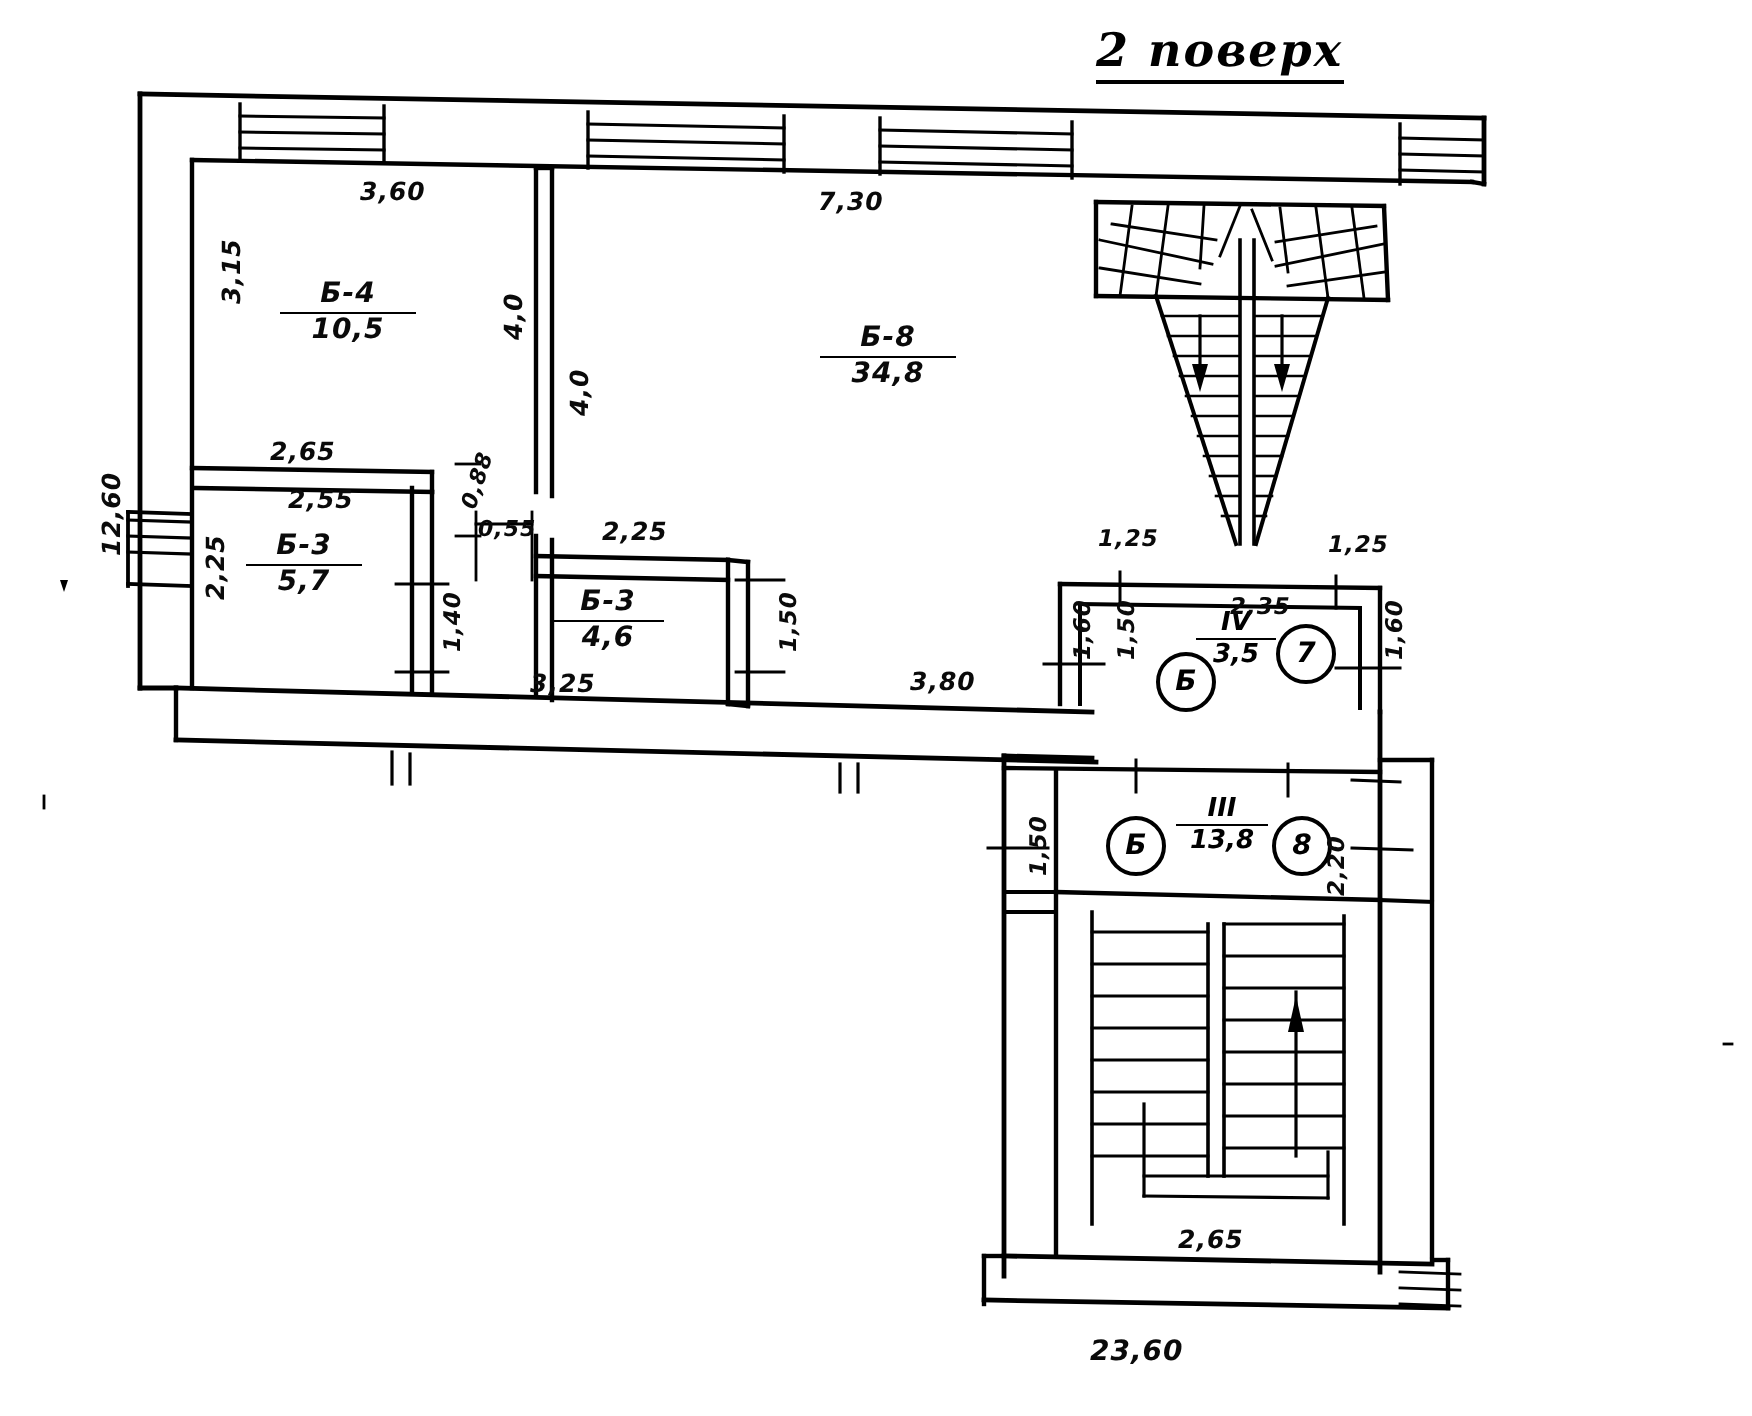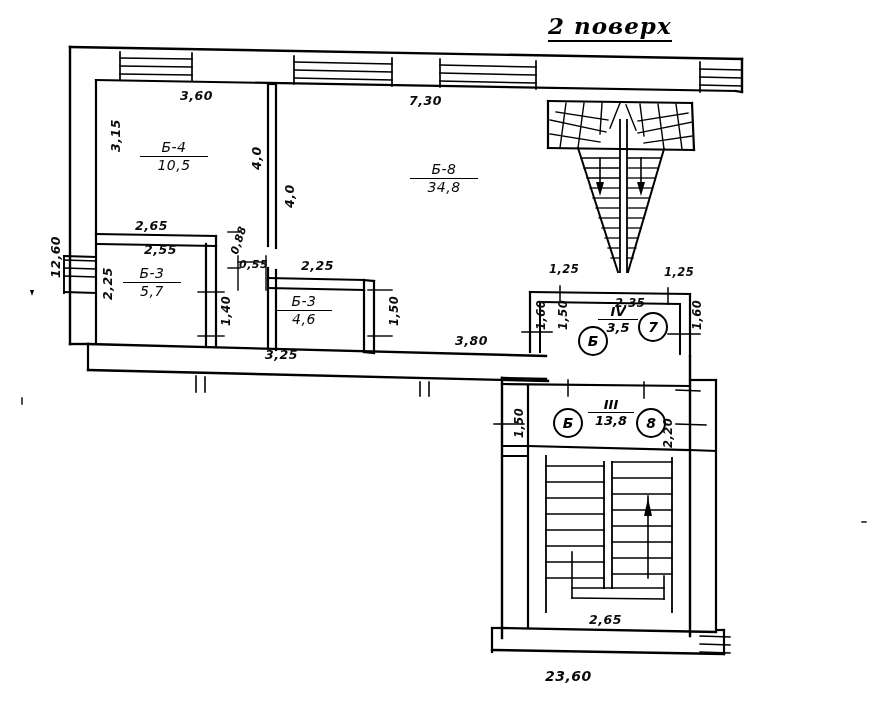--- a/index.html
+++ b/index.html
@@ -9,21 +9,21 @@
     font-family:"DejaVu Sans",sans-serif;
     color:#000;
     overflow:hidden;
   }
   #plan-root{position:relative;width:876px;height:708px;background:#fff;}
   #plan-svg{position:absolute;left:0;top:0;width:876px;height:708px;}
   .lbl{position:absolute;white-space:nowrap;font-family:"DejaVu Sans",sans-serif;
        font-weight:700;color:#0a0a0a;letter-spacing:.5px;}
   .dim{font-size:12.5px;font-weight:700;font-style:italic;}
   .dim-v{transform-origin:left top;}
-  .room{text-align:center;font-size:14px;font-style:italic;font-weight:400;line-height:1.05;}
+  .room{text-align:center;font-size:14px;font-style:italic;font-weight:700;line-height:1.05;}
   .room .num{display:block;padding:0 4px 1px 4px;}
   .room .area{display:block;border-top:1.6px solid #000;padding:1px 4px 0 4px;}
   .title{position:absolute;font-size:23px;font-style:italic;font-weight:700;
          font-family:"DejaVu Serif",serif;letter-spacing:1px;
          border-bottom:2px solid #000;padding-bottom:1px;}
   .circ{position:absolute;border:2.2px solid #000;border-radius:50%;
         display:flex;align-items:center;justify-content:center;
         font-size:14px;font-weight:700;font-style:italic;background:#fff;}
   .frac{position:absolute;text-align:center;font-size:13px;font-weight:700;font-style:italic;line-height:1.05;}
   .frac .t{display:block;padding:0 3px;}
@@ -311,21 +311,21 @@
   <div class="lbl dim dim-v" style="left:249px;top:170px;transform:rotate(-90deg);">4,0</div>
   <div class="lbl dim dim-v" style="left:282px;top:208px;transform:rotate(-90deg);">4,0</div>
   <div class="lbl dim" style="left:135px;top:218px;">2,65</div>
   <div class="lbl dim" style="left:144px;top:242px;">2,55</div>
 
   <div class="lbl dim dim-v" style="left:228px;top:252px;transform:rotate(-72deg);font-size:11px;">0,88</div>
   <div class="lbl dim" style="left:239px;top:258px;font-size:11px;">0,55</div>
 
   <div class="lbl dim dim-v" style="left:219px;top:326px;transform:rotate(-90deg);font-size:11.5px;">1,40</div>
   <div class="lbl dim" style="left:301px;top:258px;">2,25</div>
-  <div class="lbl dim" style="left:265px;top:334px;margin-top:13px;">3,25</div>
+  <div class="lbl dim" style="left:265px;top:334px;">3,25</div>
   <div class="lbl dim dim-v" style="left:387px;top:326px;transform:rotate(-90deg);font-size:11.5px;">1,50</div>
 
   <div class="lbl dim" style="left:455px;top:333px;">3,80</div>
 
   <div class="lbl dim" style="left:549px;top:262px;font-size:11.5px;">1,25</div>
   <div class="lbl dim" style="left:664px;top:265px;font-size:11.5px;">1,25</div>
   <div class="lbl dim dim-v" style="left:534px;top:330px;transform:rotate(-90deg);font-size:11.5px;">1,60</div>
   <div class="lbl dim dim-v" style="left:556px;top:330px;transform:rotate(-90deg);font-size:11.5px;">1,50</div>
   <div class="lbl dim" style="left:615px;top:296px;font-size:11.5px;font-style:italic;">2,35</div>
   <div class="lbl dim dim-v" style="left:690px;top:330px;transform:rotate(-90deg);font-size:11.5px;">1,60</div>

